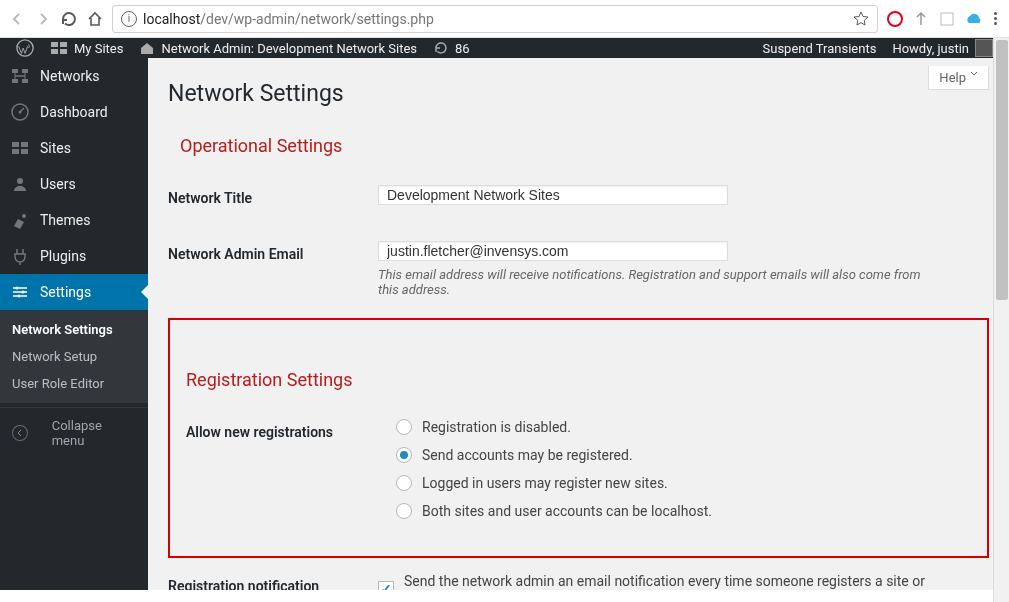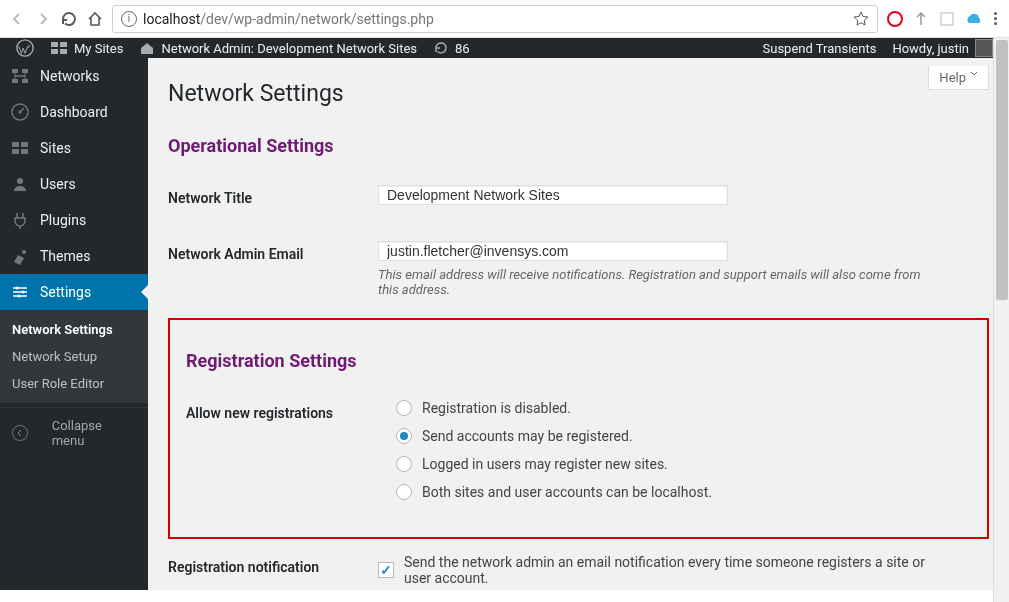--- a/index.html
+++ b/index.html
@@ -42,32 +42,32 @@
 .adminmenu .submenu-item { padding: 6px 12px; font-size: 13px; color: rgba(240,245,250,.7); }
 .adminmenu .submenu-item.current { color: #fff; font-weight: 600; }
 .adminmenu .collapse { display: flex; align-items: center; gap: 24px; padding: 10px 12px; color: #a0a5aa; font-size: 13px; border-top: 1px solid #32373c; margin-top: 4px;}
 .collapse-icon { width: 16px; height: 16px; border: 1px solid #656a70; border-radius: 50%; display:flex; align-items:center; justify-content:center;}
 
 
 .content { flex: 1; background: #f1f1f1; position: relative; overflow-y: auto; padding: 0; }
 .content-inner { padding: 10px 20px 20px; }
 .help-tab { position: absolute; right: 20px; top: 8px; background: #fff; border: 1px solid #ddd; border-top: none; padding: 4px 10px; font-size: 13px; color: #666; display: flex; align-items: flex-start; gap: 4px; }
 h1 { font-size: 23px; font-weight: 400; color: #23282d; margin: 12px 0 18px; }
-h2 { font-size: 18px; font-weight: 700; color: #701a75; margin: 30px 0 14px; }
+h2 { font-size: 18px; font-weight: 400; color: #b91c1c; margin: 30px 12px 14px; }
 h2.first { margin-top: 28px; }
 .form-table { width: 100%; border-collapse: collapse; }
 .form-table th { text-align: left; vertical-align: top; width: 200px; padding: 20px 10px 20px 0; font-weight: 600; color: #23282d; font-size: 14px; }
 .form-table td { padding: 15px 10px; vertical-align: top; }
 input[type=text] { width: 350px; height: 20px; padding: 3px 8px; border: 1px solid #ddd; box-shadow: inset 0 1px 2px rgba(0,0,0,.07); font-size: 14px; background: #fff; color: #333; }
 .description { color: #666; font-style: italic; font-size: 13px; margin-top: 6px; max-width: 560px; }
 .radio-row, .check-row { display: flex; align-items: center; gap: 10px; margin-bottom: 12px; font-size: 14px; color: #444; }
 .radio { width: 16px; height: 16px; border: 1px solid #b4b9be; border-radius: 50%; background: #fff; display: flex; align-items: center; justify-content: center; flex-shrink: 0; }
 .radio.checked::after { content: ""; width: 8px; height: 8px; border-radius: 50%; background: #1e8cbe; }
 .checkbox { width: 16px; height: 16px; border: 1px solid #b4b9be; background: #fff; display: flex; align-items: center; justify-content: center; flex-shrink: 0; color: #1e8cbe; font-size: 14px; font-weight: bold; }
-.highlight-box { border: 2px solid #d40000; padding: 0 0 10px; margin-top: 6px; }
+.highlight-box { border: 2px solid #d40000; padding: 19px 0 10px; margin-top: 6px; }
 .highlight-box h2 { margin-left: 0; }
 
 
 .scrollbar { position: absolute; right: 0; top: 38px; width: 16px; height: calc(602px - 38px); background: #f1f1f1; border-left: 1px solid #ddd; }
 .scroll-thumb { position: absolute; left: 2px; top: 2px; width: 12px; height: 260px; background: #c1c1c1; border-radius: 2px; }
 
 svg { display: block; }
 </style>
 </head>
 <body>
@@ -207,33 +207,33 @@
           <svg width="20" height="20" viewBox="0 0 20 20">
             <circle cx="10" cy="7" r="3" fill="#aaa"></circle>
             <path d="M4 17c0-3 3-5 6-5s6 2 6 5" fill="#aaa"></path>
           </svg>
         </span>
       <span>Users</span>
     </div>
     <div class="menu-item">
       <span class="menu-icon">
           <svg width="20" height="20" viewBox="0 0 20 20">
-            <path d="M7 3v5M13 3v5M5 8h10v3a5 5 0 0 1-10 0zM10 16v3" stroke="#aaa" stroke-width="1.5" fill="none"></path>
-          </svg>
-        </span>
-      <span>Plugins</span>
-    </div>
-    <div class="menu-item">
-      <span class="menu-icon">
-          <svg width="20" height="20" viewBox="0 0 20 20">
             <path d="M4 16l4-7 6 3-4 7z" fill="#aaa"></path>
             <circle cx="14" cy="6" r="2" fill="#aaa"></circle>
           </svg>
         </span>
       <span>Themes</span>
+    </div>
+    <div class="menu-item">
+      <span class="menu-icon">
+          <svg width="20" height="20" viewBox="0 0 20 20">
+            <path d="M7 3v5M13 3v5M5 8h10v3a5 5 0 0 1-10 0zM10 16v3" stroke="#aaa" stroke-width="1.5" fill="none"></path>
+          </svg>
+        </span>
+      <span>Plugins</span>
     </div>
     <div class="menu-item current">
       <span class="menu-icon">
           <svg width="20" height="20" viewBox="0 0 20 20">
             <path d="M3 6h14M3 10h14M3 14h14" stroke="#fff" stroke-width="1.5"></path>
             <circle cx="7" cy="6" r="1.5" fill="#fff"></circle>
             <circle cx="13" cy="10" r="1.5" fill="#fff"></circle>
             <circle cx="9" cy="14" r="1.5" fill="#fff"></circle>
           </svg>
         </span>

